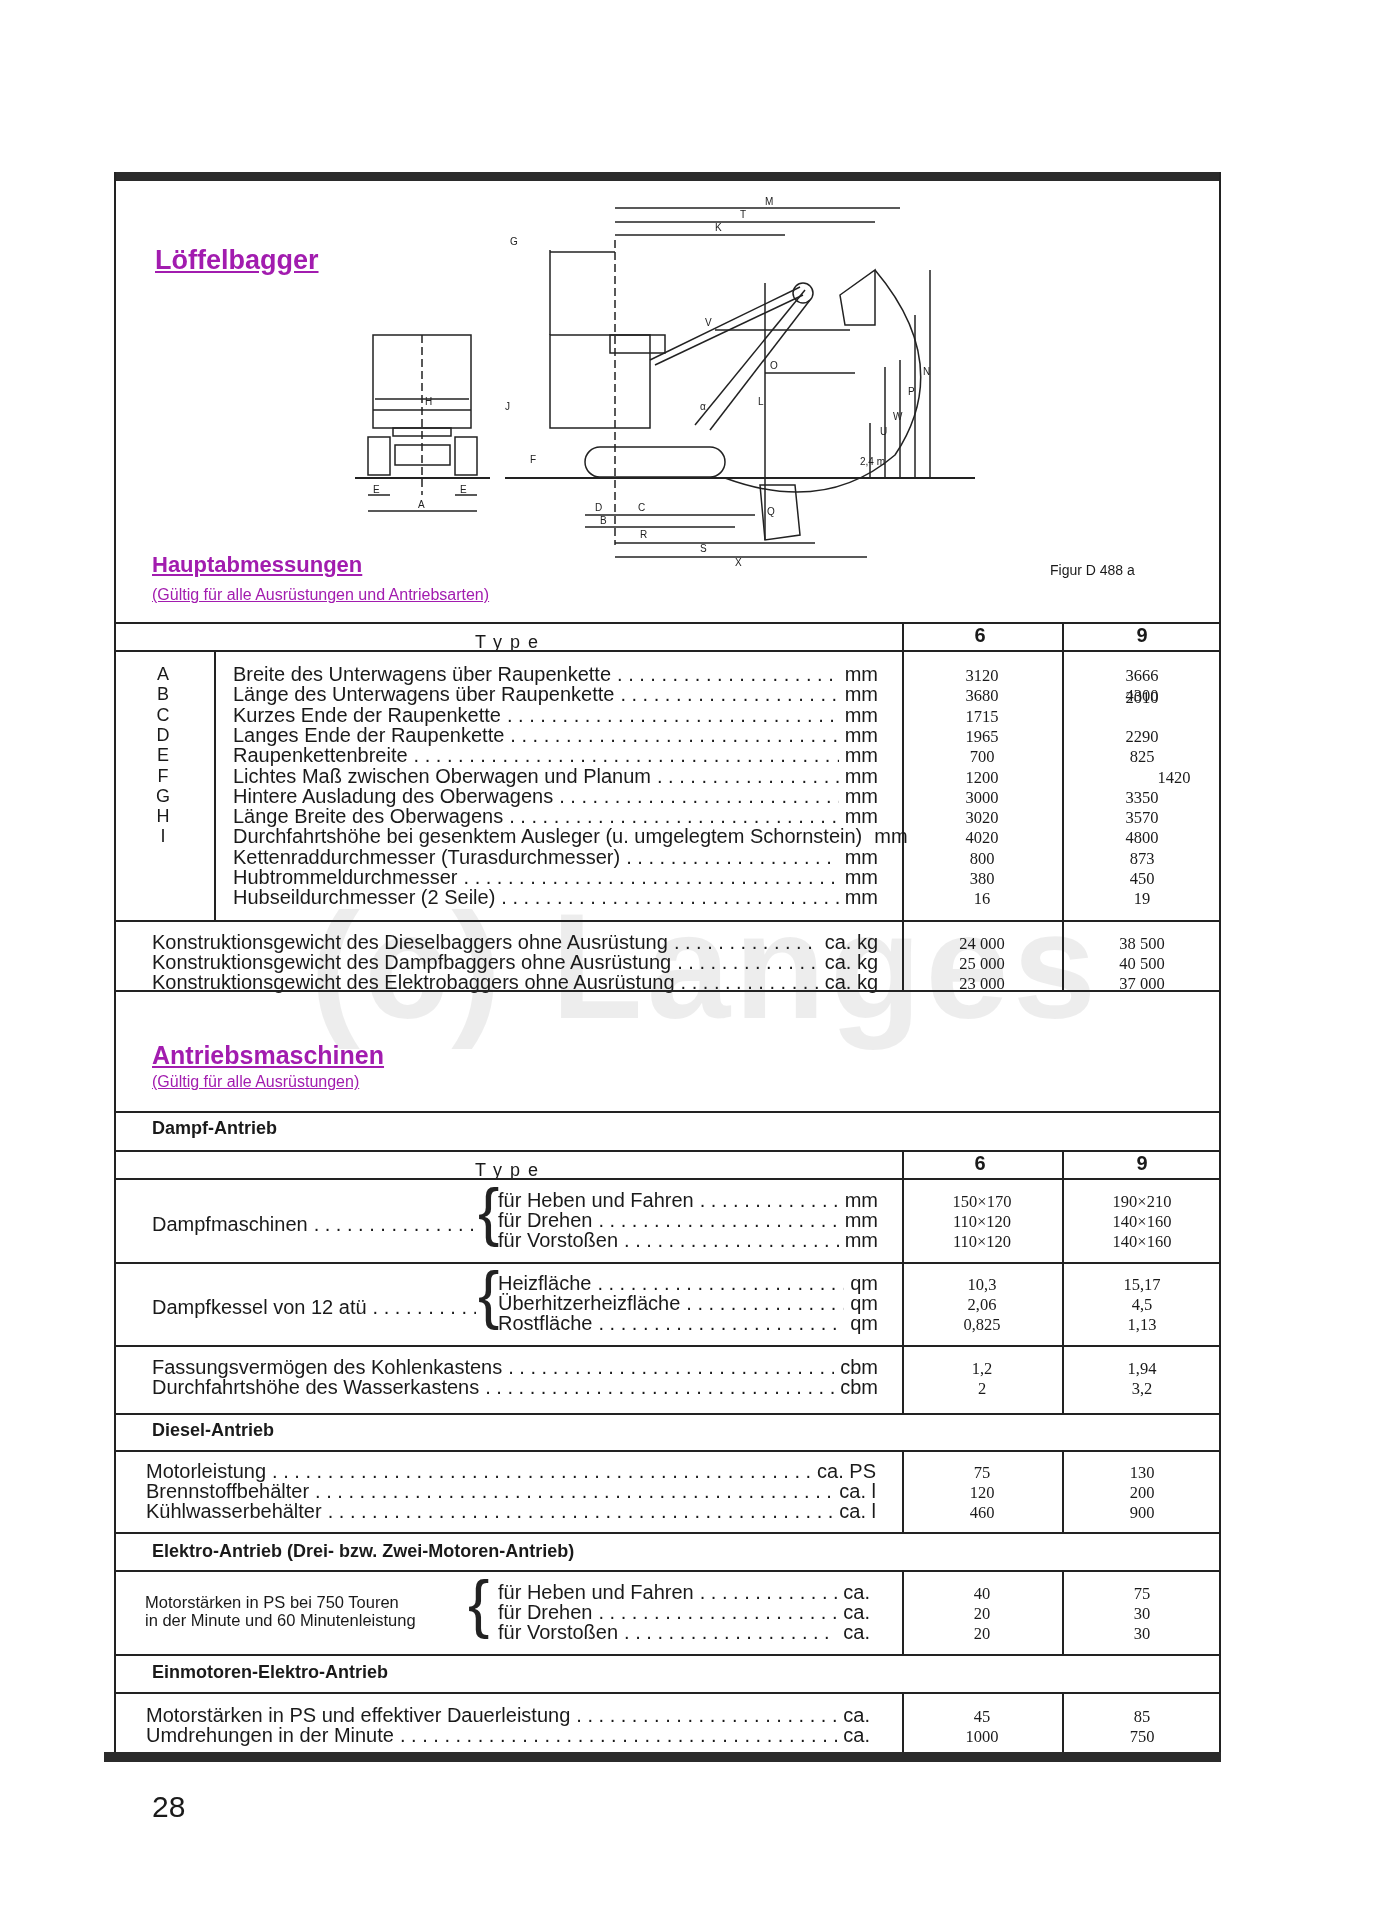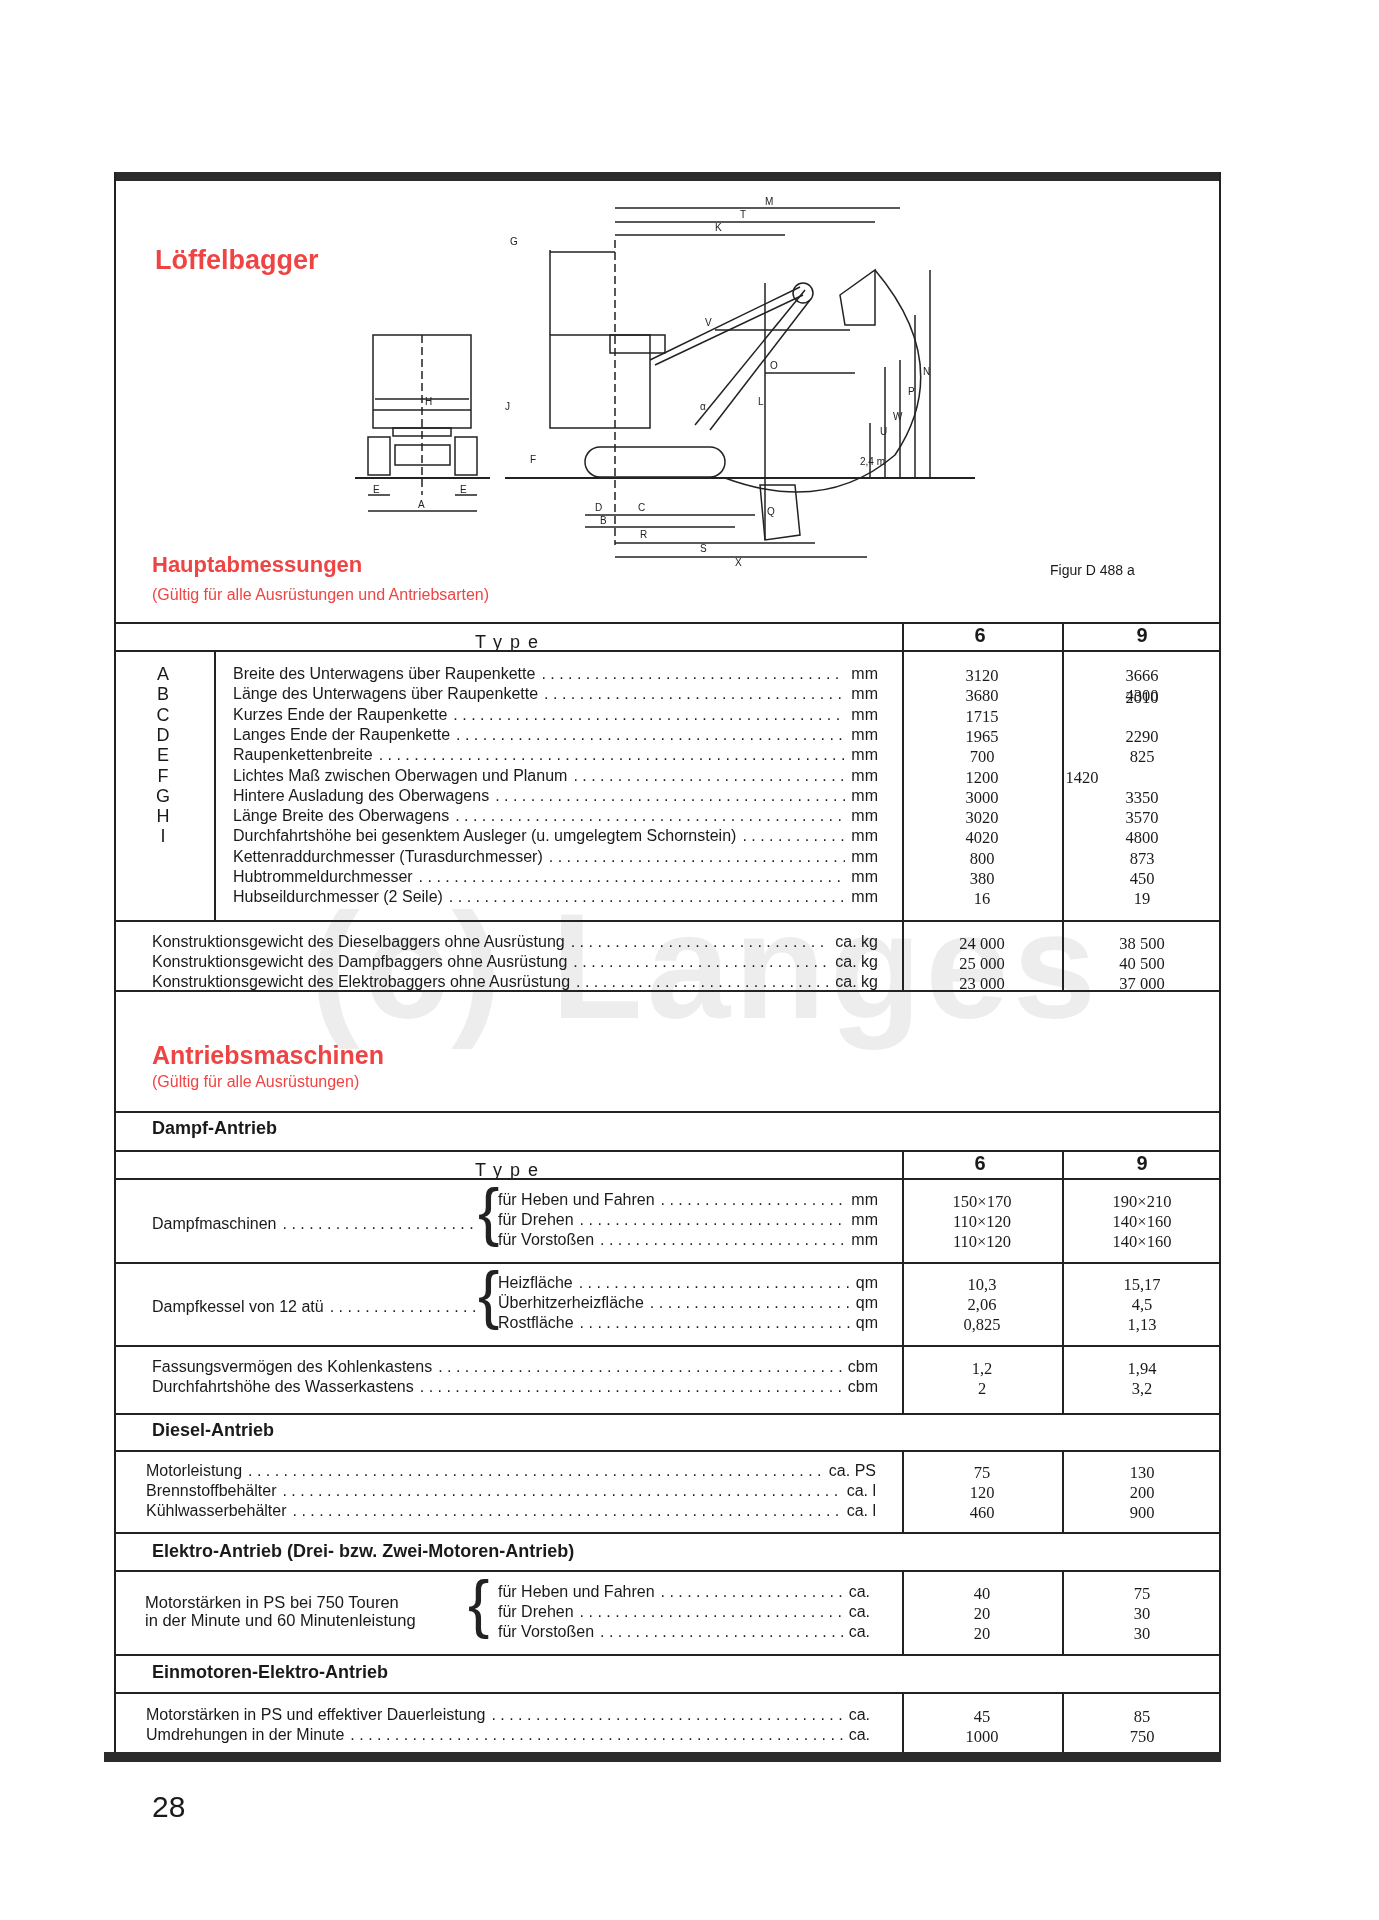--- a/index.html
+++ b/index.html
@@ -11,40 +11,40 @@
     border-left: 2px solid #222; border-right: 2px solid #222;
   }
   .thick-rule-top { position: absolute; left: 114px; top: 172px; width: 1107px; height: 9px; background: #2b2b2b; }
   .thick-rule-bottom { position: absolute; left: 104px; top: 1752px; width: 1117px; height: 10px; background: #2b2b2b; }
 
   .watermark {
     position: absolute; left: 310px; top: 880px; font-size: 150px; font-weight: bold;
     color: rgba(0,0,0,0.07); letter-spacing: 4px; white-space: nowrap; pointer-events: none;
   }
 
-  .h-title { position: absolute; font-weight: bold; color: #ef4444; }
+  .h-title { position: absolute; font-weight: bold; color: #a21caf; text-decoration: underline; }
   .title-main { left: 155px; top: 245px; font-size: 27px; }
   .title-hauptab { left: 152px; top: 552px; font-size: 22px; }
   .sub-hauptab { left: 152px; top: 586px; font-size: 16px; font-weight: normal; }
   .title-antrieb { left: 152px; top: 1041px; font-size: 25px; }
   .sub-antrieb { left: 152px; top: 1073px; font-size: 16px; font-weight: normal; }
   .figure-label { position: absolute; left: 1050px; top: 562px; font-size: 14px; }
 
   .diagram { position: absolute; left: 355px; top: 195px; width: 650px; height: 375px; }
 
   .hr { position: absolute; left: 114px; width: 1107px; height: 2px; background: #222; }
   .vr { position: absolute; width: 2px; background: #222; }
 
   .row-text { position: absolute; font-size: 16.5px; white-space: nowrap; line-height: 20px; }
   .section-head { position: absolute; left: 152px; font-size: 18px; font-weight: bold; }
   .type-head { position: absolute; font-size: 18px; letter-spacing: 8px; margin-top: 8px; }
   .col-head { position: absolute; font-size: 20px; font-weight: bold; text-align: center; width: 160px; }
   .val { position: absolute; font-family: "Liberation Serif", serif; font-size: 16.5px; text-align: center; width: 160px; line-height: 20px; }
   .letter { position: absolute; left: 156px; font-size: 18px; line-height: 20px; width: 14px; text-align: center; }
-  .leader { display: flex; align-items: flex-start; position: absolute; font-size: 16px; line-height: 20px; white-space: nowrap; }
+  .leader { display: flex; align-items: flex-start; position: absolute; font-size: 20px; line-height: 20px; white-space: nowrap; }
   .leader .lbl { flex: 0 0 auto; }
   .leader .dots { flex: 1 1 auto; overflow: hidden; letter-spacing: 4px; margin: 0 6px; }
   .leader .dots::before { content: ". . . . . . . . . . . . . . . . . . . . . . . . . . . . . . . . . . . . . . . . . . . . . . . . . . . . . . . . . . . . . . . . . . . . . . . . . . . . . . . . . . . . . . . . . . . . . . . . ."; letter-spacing: 0; }
   .leader .unit { flex: 0 0 auto; }
   .brace { position: absolute; font-size: 64px; line-height: 64px; font-weight: 200; color: #222; }
   .page-number { position: absolute; left: 152px; top: 1790px; font-size: 30px; }
 </style>
 </head>
 <body>
 
@@ -205,21 +205,21 @@
       <div class="val" style="left:902px; top:747.2px">700</div>
       <div class="val" style="left:1062px; top:747.2px">825</div>
     </div>
     <div>
       <div class="leader" style="left:233px; top:765.5px; width:645px">
         <span class="lbl">Lichtes Maß zwischen Oberwagen und Planum</span>
         <span class="dots"></span>
         <span class="unit">mm</span>
       </div>
       <div class="val" style="left:902px; top:767.5px">1200</div>
-      <div class="val" style="left:1002px; top:767.5px">1420</div>
+      <div class="val" style="left:1094px; top:767.5px">1420</div>
     </div>
     <div>
       <div class="leader" style="left:233px; top:785.8px; width:645px">
         <span class="lbl">Hintere Ausladung des Oberwagens</span>
         <span class="dots"></span>
         <span class="unit">mm</span>
       </div>
       <div class="val" style="left:902px; top:787.8px">3000</div>
       <div class="val" style="left:1062px; top:787.8px">3350</div>
     </div>

